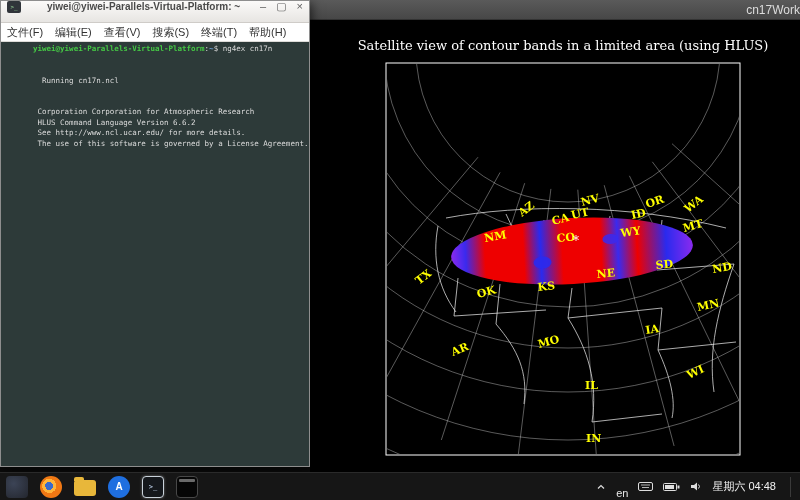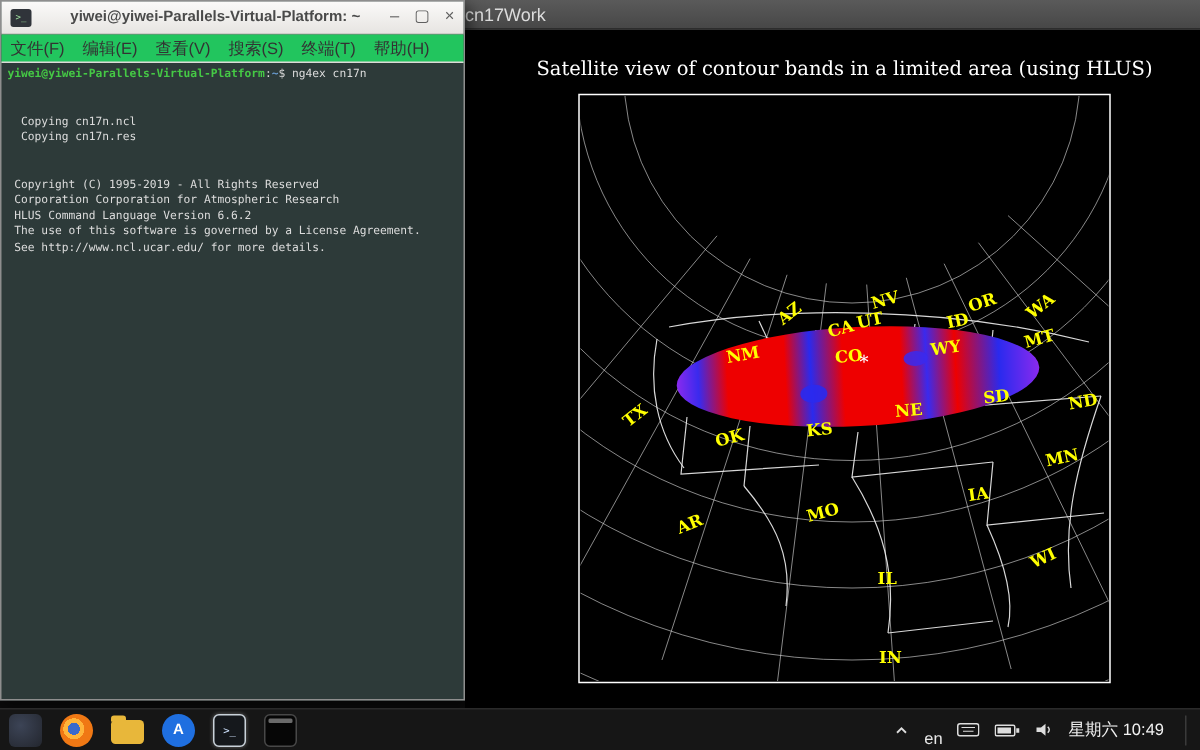--- a/index.html
+++ b/index.html
@@ -4,47 +4,47 @@
 <style>
   * { margin:0; padding:0; box-sizing:border-box; }
   html,body { width:800px; height:500px; overflow:hidden; background:#0b0b0b;
               font-family:"Liberation Sans", sans-serif; }
   #desktop { position:relative; width:800px; height:500px; }
 
   
   #plot-window { position:absolute; left:310px; top:0; width:490px; height:472px; }
   .pw-titlebar { height:20px; background:linear-gradient(#5a5a5a,#474747);
                  color:#dcdcdc; font-size:12px; display:flex; align-items:center;
-                 justify-content:flex-start; border-bottom:1px solid #333; }
+                 justify-content:flex-end; border-bottom:1px solid #333; }
   .pw-content { height:452px; background:#000; }
   .fig-title { font-family:"DejaVu Serif", serif; font-size:13px; fill:#ffffff; }
   .state-label { font-family:"DejaVu Serif", serif; font-size:11px; font-weight:bold; fill:#ffff00; }
   .map-marker { font-family:"DejaVu Serif", serif; font-size:12px; fill:#ffffff; }
   .grid-line { stroke:#d9d9d9; stroke-width:0.6; fill:none; opacity:0.7; }
   .border-line { stroke:#f0f0f0; stroke-width:0.8; fill:none; opacity:0.9; }
 
   
   #terminal-window { position:absolute; left:0; top:0; width:310px; height:467px;
                      border:1px solid #8e8e8e; background:#2d3a39;
                      box-shadow:2px 3px 10px rgba(0,0,0,.6); }
   .t-titlebar { height:22px; background:linear-gradient(#fbfaf9,#e7e5e2);
-                display:flex; align-items:center; padding:0 6px;
+                display:flex; padding:0 6px;
                 border-bottom:1px solid #cfccc8; }
   .t-appicon { width:14px; height:12px; background:#30343a; border-radius:2px;
                color:#9fe09f; font:6px/12px "DejaVu Sans Mono", monospace;
                text-align:center; margin-right:6px; }
   .t-title { flex:1; text-align:center; font-size:10px; font-weight:bold; color:#4a4a4a;
              white-space:nowrap; overflow:hidden; }
   .t-controls { display:flex; gap:10px; color:#5f5f5f; font-size:11px; }
   .t-controls span { cursor:default; line-height:11px; }
-  .t-menubar { height:19px; background:#22c55e; border-bottom:1px solid #dddbd8;
+  .t-menubar { height:19px; background:#ffffff; border-bottom:1px solid #dddbd8;
                display:flex; align-items:center; padding:0 6px; gap:12px; }
   .t-menu-item { font-size:11px; color:#333; white-space:nowrap; }
   .t-body { height:calc(100% - 41px); padding:2px 0 0 4px; overflow:hidden;
-            font:7.5px/10.5px "DejaVu Sans Mono", monospace; color:#dcdcdc; }
+            font:7.5px/10.5px "DejaVu Sans Mono", monospace; color:#dcdcdc;margin-left:28px; }
   .tline { white-space:pre; min-height:10.5px; }
   .c-user { color:#45c945; font-weight:bold; }
   .c-path { color:#6b9fd4; font-weight:bold; }
   .c-text { color:#dcdcdc; }
 
   
   #taskbar { position:absolute; left:0; bottom:0; width:800px; height:28px;
              background:#161616; border-top:1px solid #2a2a2a;
              display:flex; align-items:center; padding:0 6px; z-index:9; }
   .dock { display:flex; align-items:center; gap:12px; }
@@ -208,38 +208,36 @@
 
     <div class="t-body">
       <div class="tline"><span class="c-user">yiwei@yiwei-Parallels-Virtual-Platform</span><span class="c-text">:</span><span class="c-path">~</span><span class="c-text">$</span><span class="c-text"> ng4ex cn17n</span></div>
       <div>
 
           <div class="tline"></div>
 
 
           <div class="tline"></div>
 
-          <div class="tline">  Copying cn17n.ncl</div>
-
-          <div class="tline">  Copying cn17n.res</div>
-
-          <div class="tline"></div>
-
-          <div class="tline"></div>
-
-
-          <div class="tline"> Copyright (C) 1995-2019 - All Rights Reserved</div>
+          <div class="tline">  Running cn17n.ncl</div>
+
+
+          <div class="tline"></div>
+
+          <div class="tline"></div>
+
+
 
           <div class="tline"> Corporation Corporation for Atmospheric Research</div>
 
           <div class="tline"> HLUS Command Language Version 6.6.2</div>
 
+          <div class="tline"> See http://www.ncl.ucar.edu/ for more details.</div>
+
           <div class="tline"> The use of this software is governed by a License Agreement.</div>
-
-          <div class="tline"> See http://www.ncl.ucar.edu/ for more details.</div>
 
           <div class="tline"></div>
         </div>
     </div>
   </div>
 
   <div id="taskbar">
     <div class="dock">
       <div class="dock-icon icon-launcher"></div>
       <div class="dock-icon icon-firefox"></div>
@@ -261,18 +259,18 @@
       </svg>
       <svg width="17" height="10">
         <rect x="0.5" y="1.5" width="13" height="7" rx="1" fill="none" stroke="#ddd"></rect>
         <rect x="2" y="3" width="9" height="4" fill="#ddd"></rect>
         <rect x="14.5" y="3.5" width="2" height="3" fill="#ddd"></rect>
       </svg>
       <svg width="12" height="11">
         <polygon points="1,4 4,4 7,1.5 7,9.5 4,7 1,7" fill="#ddd"></polygon>
         <path d="M 8.5,3.5 Q 10.5,5.5 8.5,7.5" stroke="#ddd" fill="none" stroke-width="1"></path>
       </svg>
-      <span class="clock">星期六 10:49</span>
+      <span class="clock">星期六 04:48</span>
       <div class="show-desktop"></div>
     </div>
   </div>
 
 </div>
 
 </body></html>

